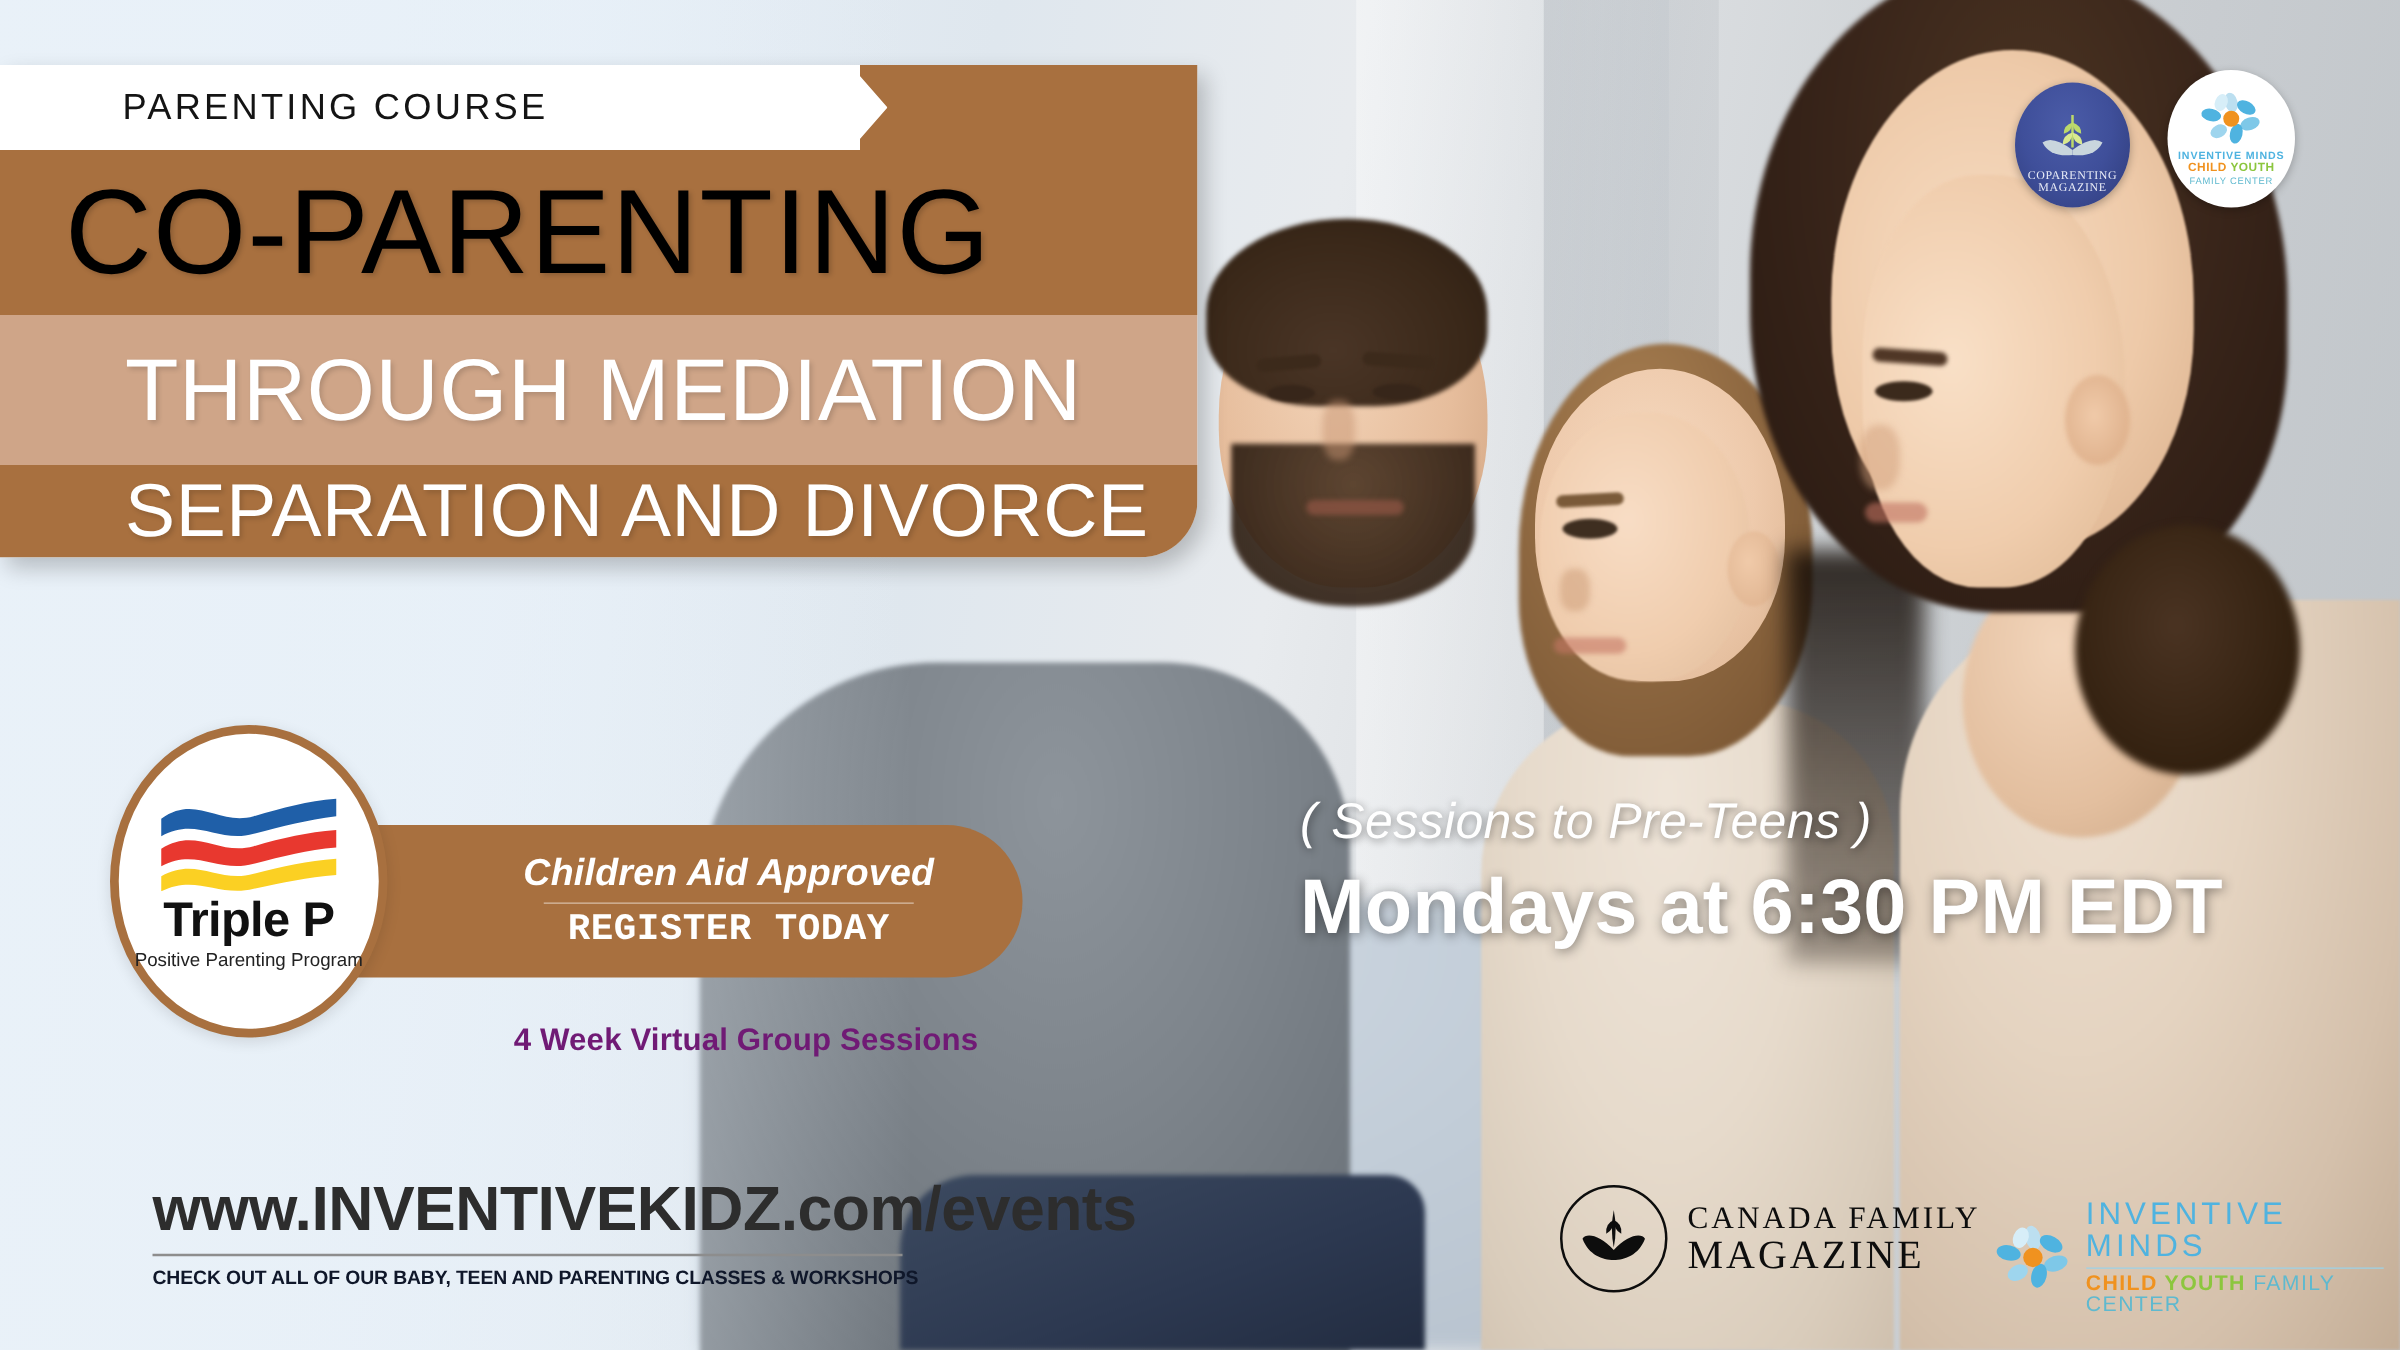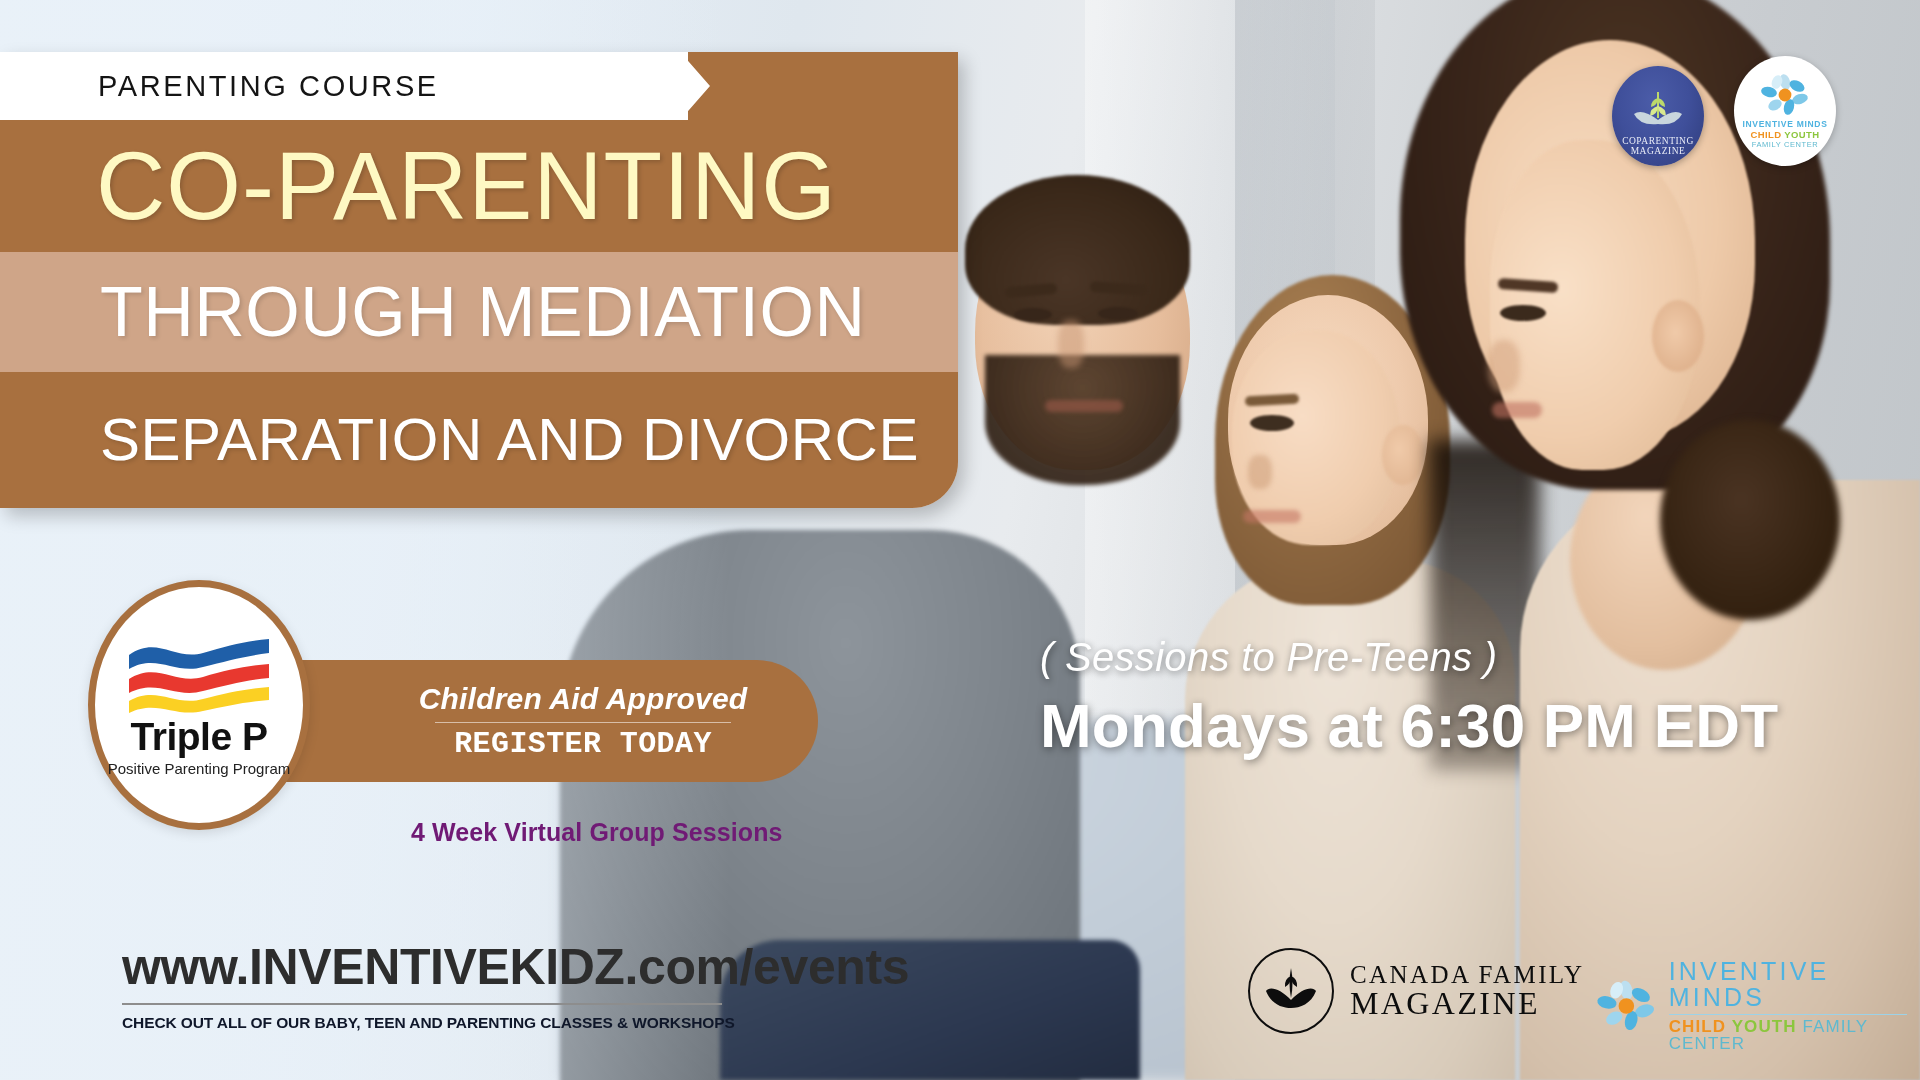--- a/index.html
+++ b/index.html
@@ -192,25 +192,25 @@
   }
   .kicker-text {
     position:absolute; left:98px; top:0; height:68px; line-height:68px;
     font-size:29px; letter-spacing:2.6px; font-weight:400; color:#141414;
     font-family:"Liberation Sans", sans-serif;
   }
 
   .band { display:flex; align-items:center; }
   .band1 { height:132px; background:#a8703f; }
   .band2 { height:120px; background:#cfa588; }
-  .band3 { height:136px; background:#a8703f;text-align:center; }
+  .band3 { height:74px; background:#a8703f;text-align:center; }
 
   .t1 {
-    color:#fef9c3; font-size:96px; font-weight:400; letter-spacing:1px;
-    padding-left:96px; line-height:1; font-family:"Liberation Sans", sans-serif;
+    color:#000000; font-size:96px; font-weight:400; letter-spacing:1px;
+    padding-left:52px; line-height:1; font-family:"Liberation Sans", sans-serif;
     text-shadow:2px 2px 4px rgba(0,0,0,.18);
   }
   .t2 {
     color:#fff; font-size:70px; font-weight:400; letter-spacing:.5px;
     padding-left:100px; line-height:1; font-family:"Liberation Sans", sans-serif;
     text-shadow:2px 2px 4px rgba(0,0,0,.15);
   }
   .t3 {
     color:#fff; font-size:60px; font-weight:400; letter-spacing:.5px;
     padding-left:100px; line-height:1; font-family:"Liberation Sans", sans-serif;

